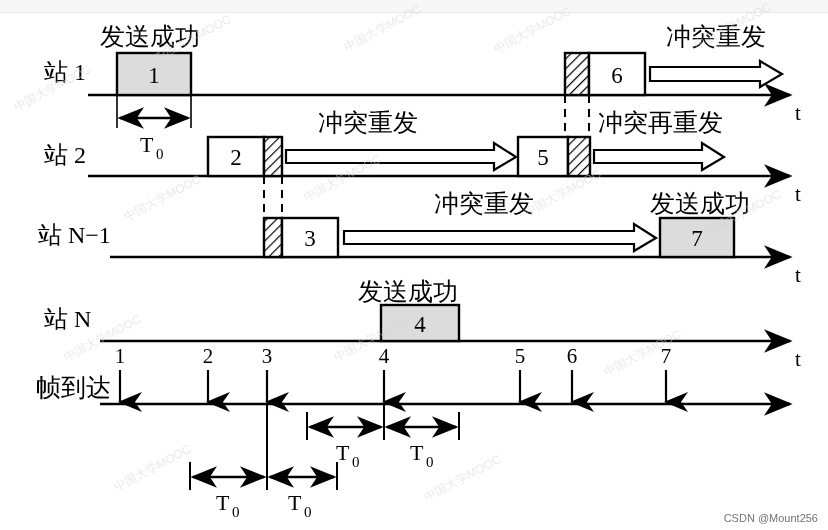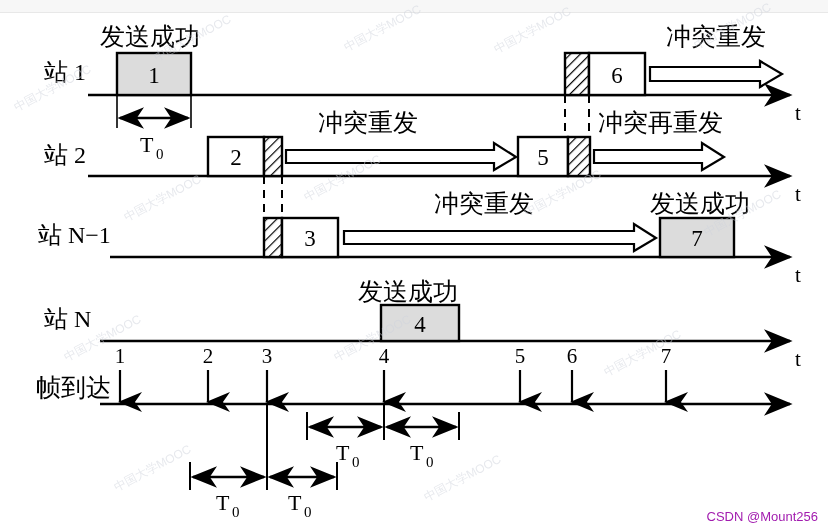--- a/index.html
+++ b/index.html
@@ -26,23 +26,23 @@
     opacity: 0.5;
     font-family: "Liberation Sans", sans-serif;
     font-size: 12px;
     pointer-events: none;
     white-space: nowrap;
   }
   .csdn {
     position: absolute;
     right: 10px;
     bottom: 6px;
-    color: #a21caf;
+    color: #737373;
     font-family: "Liberation Sans", sans-serif;
-    font-size: 13px;
+    font-size: 11px;
     white-space: nowrap;
   }
   .topbar {
     position: absolute;
     left: 0; top: 0;
     width: 828px; height: 12px;
     background: #f7f7f7;
     border-bottom: 1px solid #e8e8e8;
   }
 </style>

